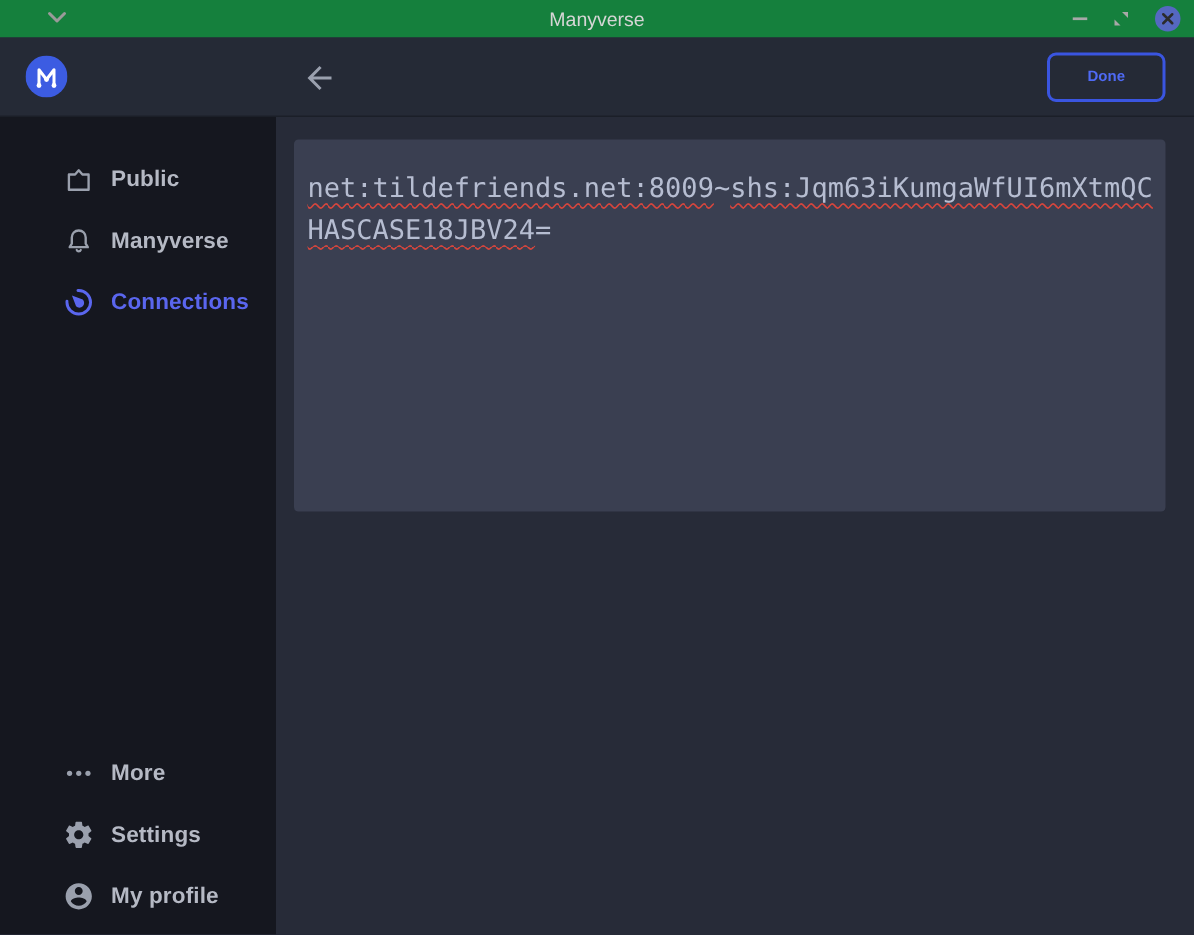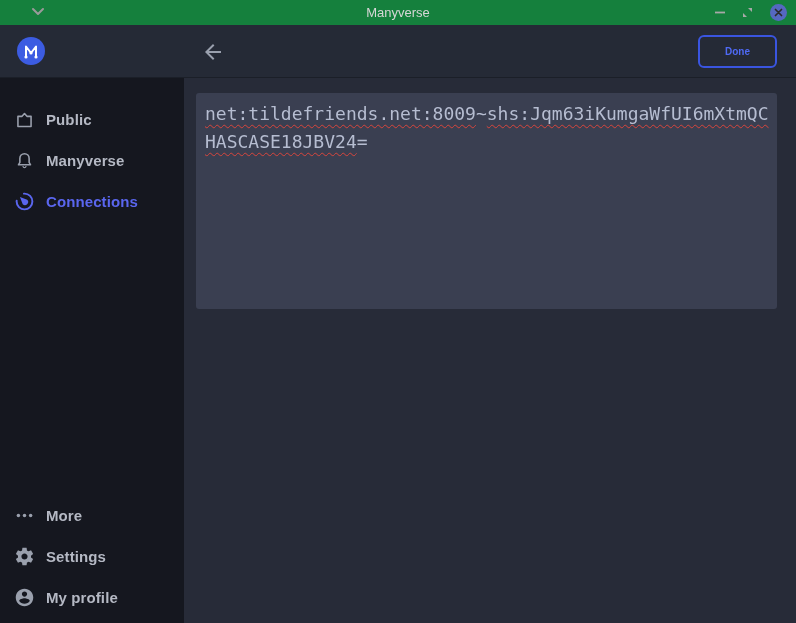--- a/index.html
+++ b/index.html
@@ -56,38 +56,38 @@
   
   .app { flex: 1; display: flex; min-height: 0; }
   .sidebar {
     width: 184px; flex: 0 0 184px; background: #15171f;
     position: relative;
   }
   .menu-group { position: absolute; left: 0; right: 0; display: flex; flex-direction: column; gap: 13px; }
   .menu-top { top: 27px; }
   .menu-bottom { bottom: 12px; }
   .side-item {
-    height: 28px; display: flex; align-items: center; padding-left: 14px;
+    height: 28px; display: flex; align-items: center; padding-left: 42px;
     cursor: pointer; color: #9aa0ad;
   }
   .side-item svg { width: 21px; height: 21px; flex: 0 0 21px; }
   .side-label {
     margin-left: 11px; font-size: 15px; font-weight: 600; color: #b5b9c4;
     letter-spacing: 0.1px;
   }
   .side-item.active { color: var(--active-item, #5a66ee); }
   .side-item.active .side-label { color: var(--active-item, #5a66ee); }
 
   .content { flex: 1; background: #272b38; position: relative; }
 
   
   .editor {
-    position: absolute; left: 12px; top: 15px; width: 581px; height: 216px;
+    position: absolute; left: 12px; top: 15px; width: 581px; height: 248px;
     background: #3a3f51; border-radius: 3px;
-    padding: 7px 0 0 9px;
+    padding: 19px 0 0 9px;
     font-family: "DejaVu Sans Mono", "Liberation Mono", monospace;
     font-size: 18px; line-height: 27.5px;
     color: var(--editor-text, #b6bdd1);
     cursor: text; overflow: hidden;
   }
   .code-line { white-space: pre; }
   .sq {
     text-decoration: underline;
     text-decoration-style: wavy;
     text-decoration-color: var(--spellcheck-red, #d8453c);

